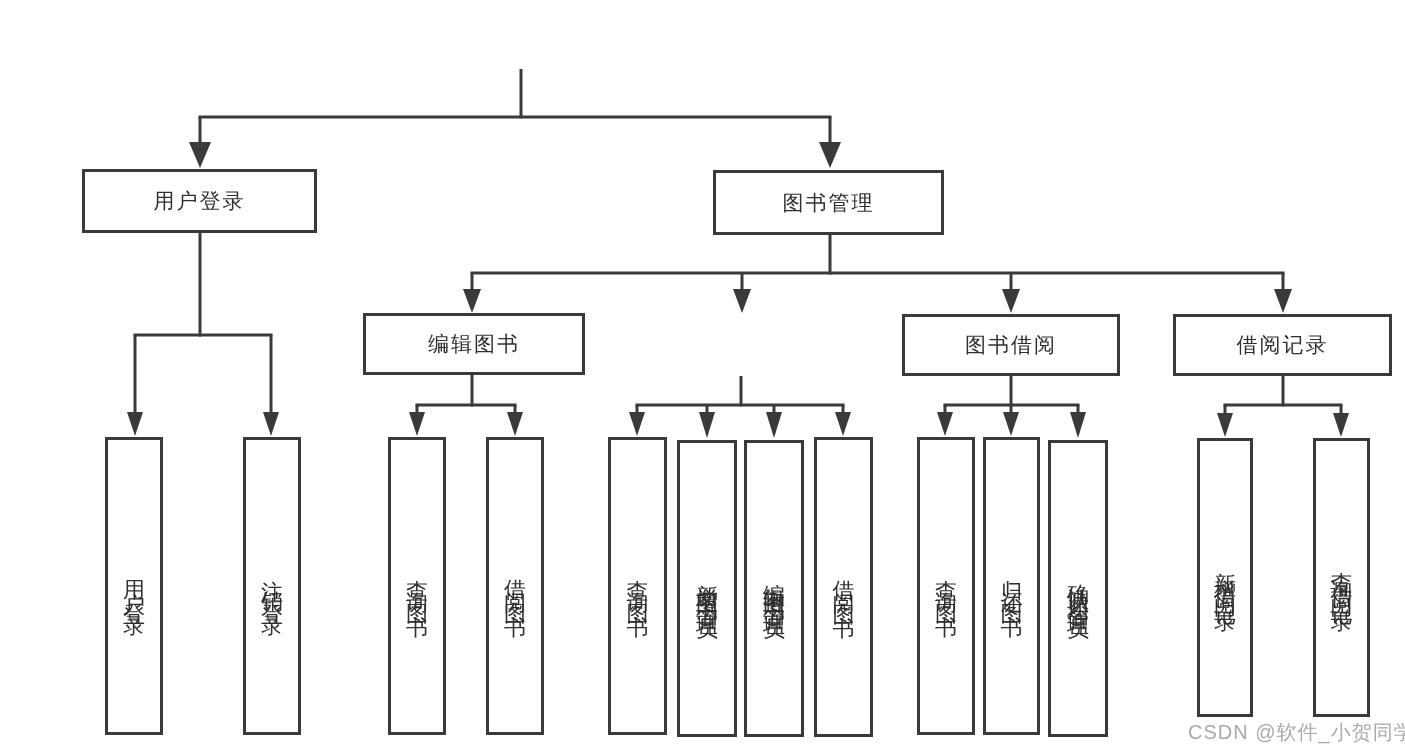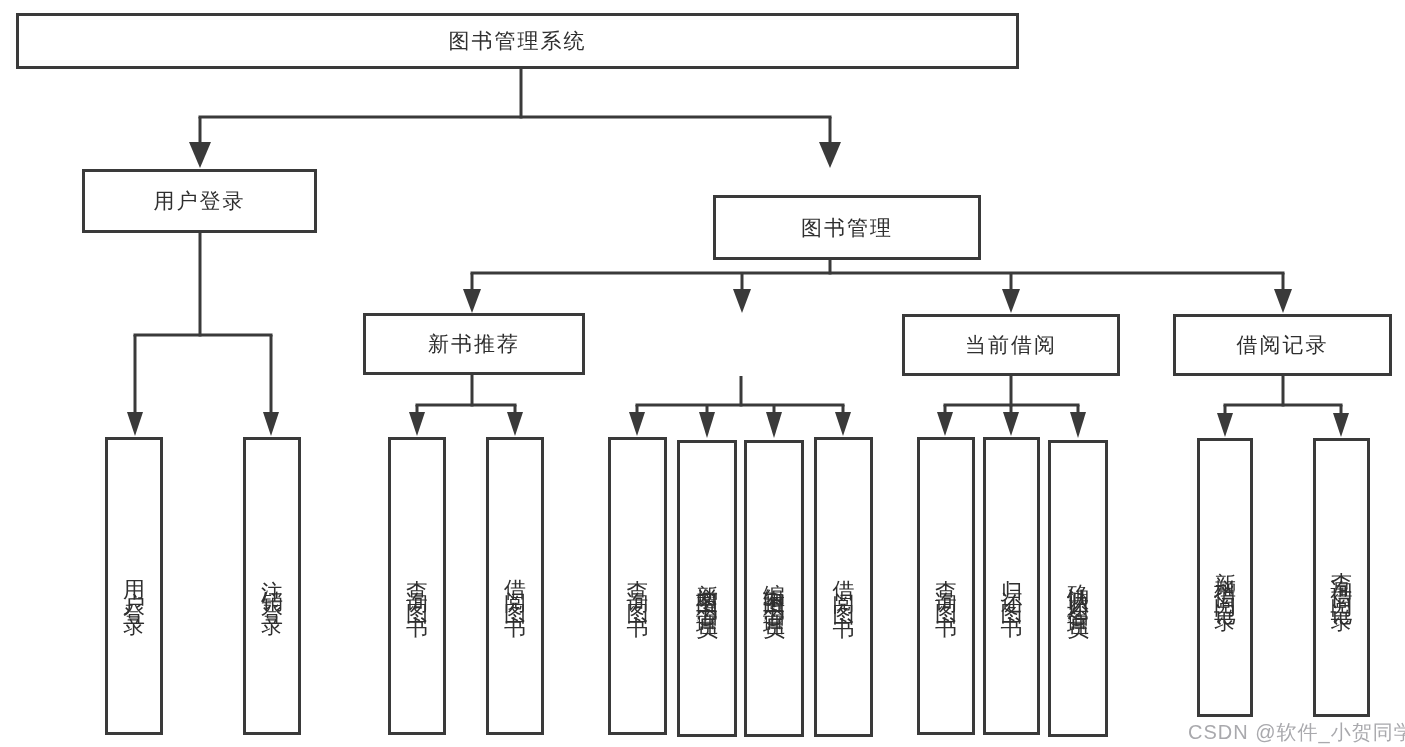--- a/index.html
+++ b/index.html
@@ -35,21 +35,21 @@
     letter-spacing:12px;
     line-height:1;
     white-space:nowrap;
   }
   .leaf.long span{letter-spacing:8px;}
   .leaf.xlong span{letter-spacing:5px;}
 
   
   #box-root        {left:16px;  top:13px;  width:1003px;height:56px;}
   #box-user-branch {left:82px;  top:169px; width:235px; height:64px;}
-  #box-mgmt-branch {left:713px; top:170px; width:268px; height:65px;margin-top:25px;}
+  #box-mgmt-branch {left:713px; top:170px; width:231px; height:65px;}
 
   #box-new-rec     {left:363px; top:313px; width:222px; height:62px;}
   #box-book-borrow {left:633px; top:314px; width:216px; height:62px;}
   #box-current     {left:902px; top:314px; width:218px; height:62px;}
   #box-records     {left:1173px;top:314px; width:219px; height:62px;}
 
   #leaf-user-login {left:105px; top:437px; width:58px;  height:298px;}
   #leaf-logout     {left:243px; top:437px; width:58px;  height:298px;}
   #leaf-nr-query   {left:388px; top:437px; width:58px;  height:298px;}
   #leaf-nr-borrow  {left:486px; top:437px; width:58px;  height:298px;}
@@ -133,36 +133,33 @@
     <polygon points="1070,412 1086,412 1078,438"></polygon>
 
     <line x1="1283" y1="376" x2="1283" y2="406.5"></line>
     <line x1="1223.5" y1="405" x2="1342.5" y2="405"></line>
     <line x1="1225" y1="405" x2="1225" y2="420"></line>
     <polygon points="1217,413 1233,413 1225,437"></polygon>
     <line x1="1341" y1="405" x2="1341" y2="420"></line>
     <polygon points="1333,413 1349,413 1341,437"></polygon>
   </svg>
 
-  <div class="node h-node" id="box-root">
-    <span>图书管理系统</span>
-  </div>
 
   <div class="node h-node" id="box-user-branch">
     <span>用户登录</span>
   </div>
   <div class="node h-node" id="box-mgmt-branch">
     <span>图书管理</span>
   </div>
 
   <div class="node h-node" id="box-new-rec">
-    <span>新书推荐</span>
+    <span>编辑图书</span>
   </div>
   <div class="node h-node" id="box-current">
-    <span>当前借阅</span>
+    <span>图书借阅</span>
   </div>
   <div class="node h-node" id="box-records">
     <span>借阅记录</span>
   </div>
 
   <div class="node leaf" id="leaf-user-login">
     <span>用户登录</span>
   </div>
   <div class="node leaf" id="leaf-logout">
     <span>注销登录</span>

